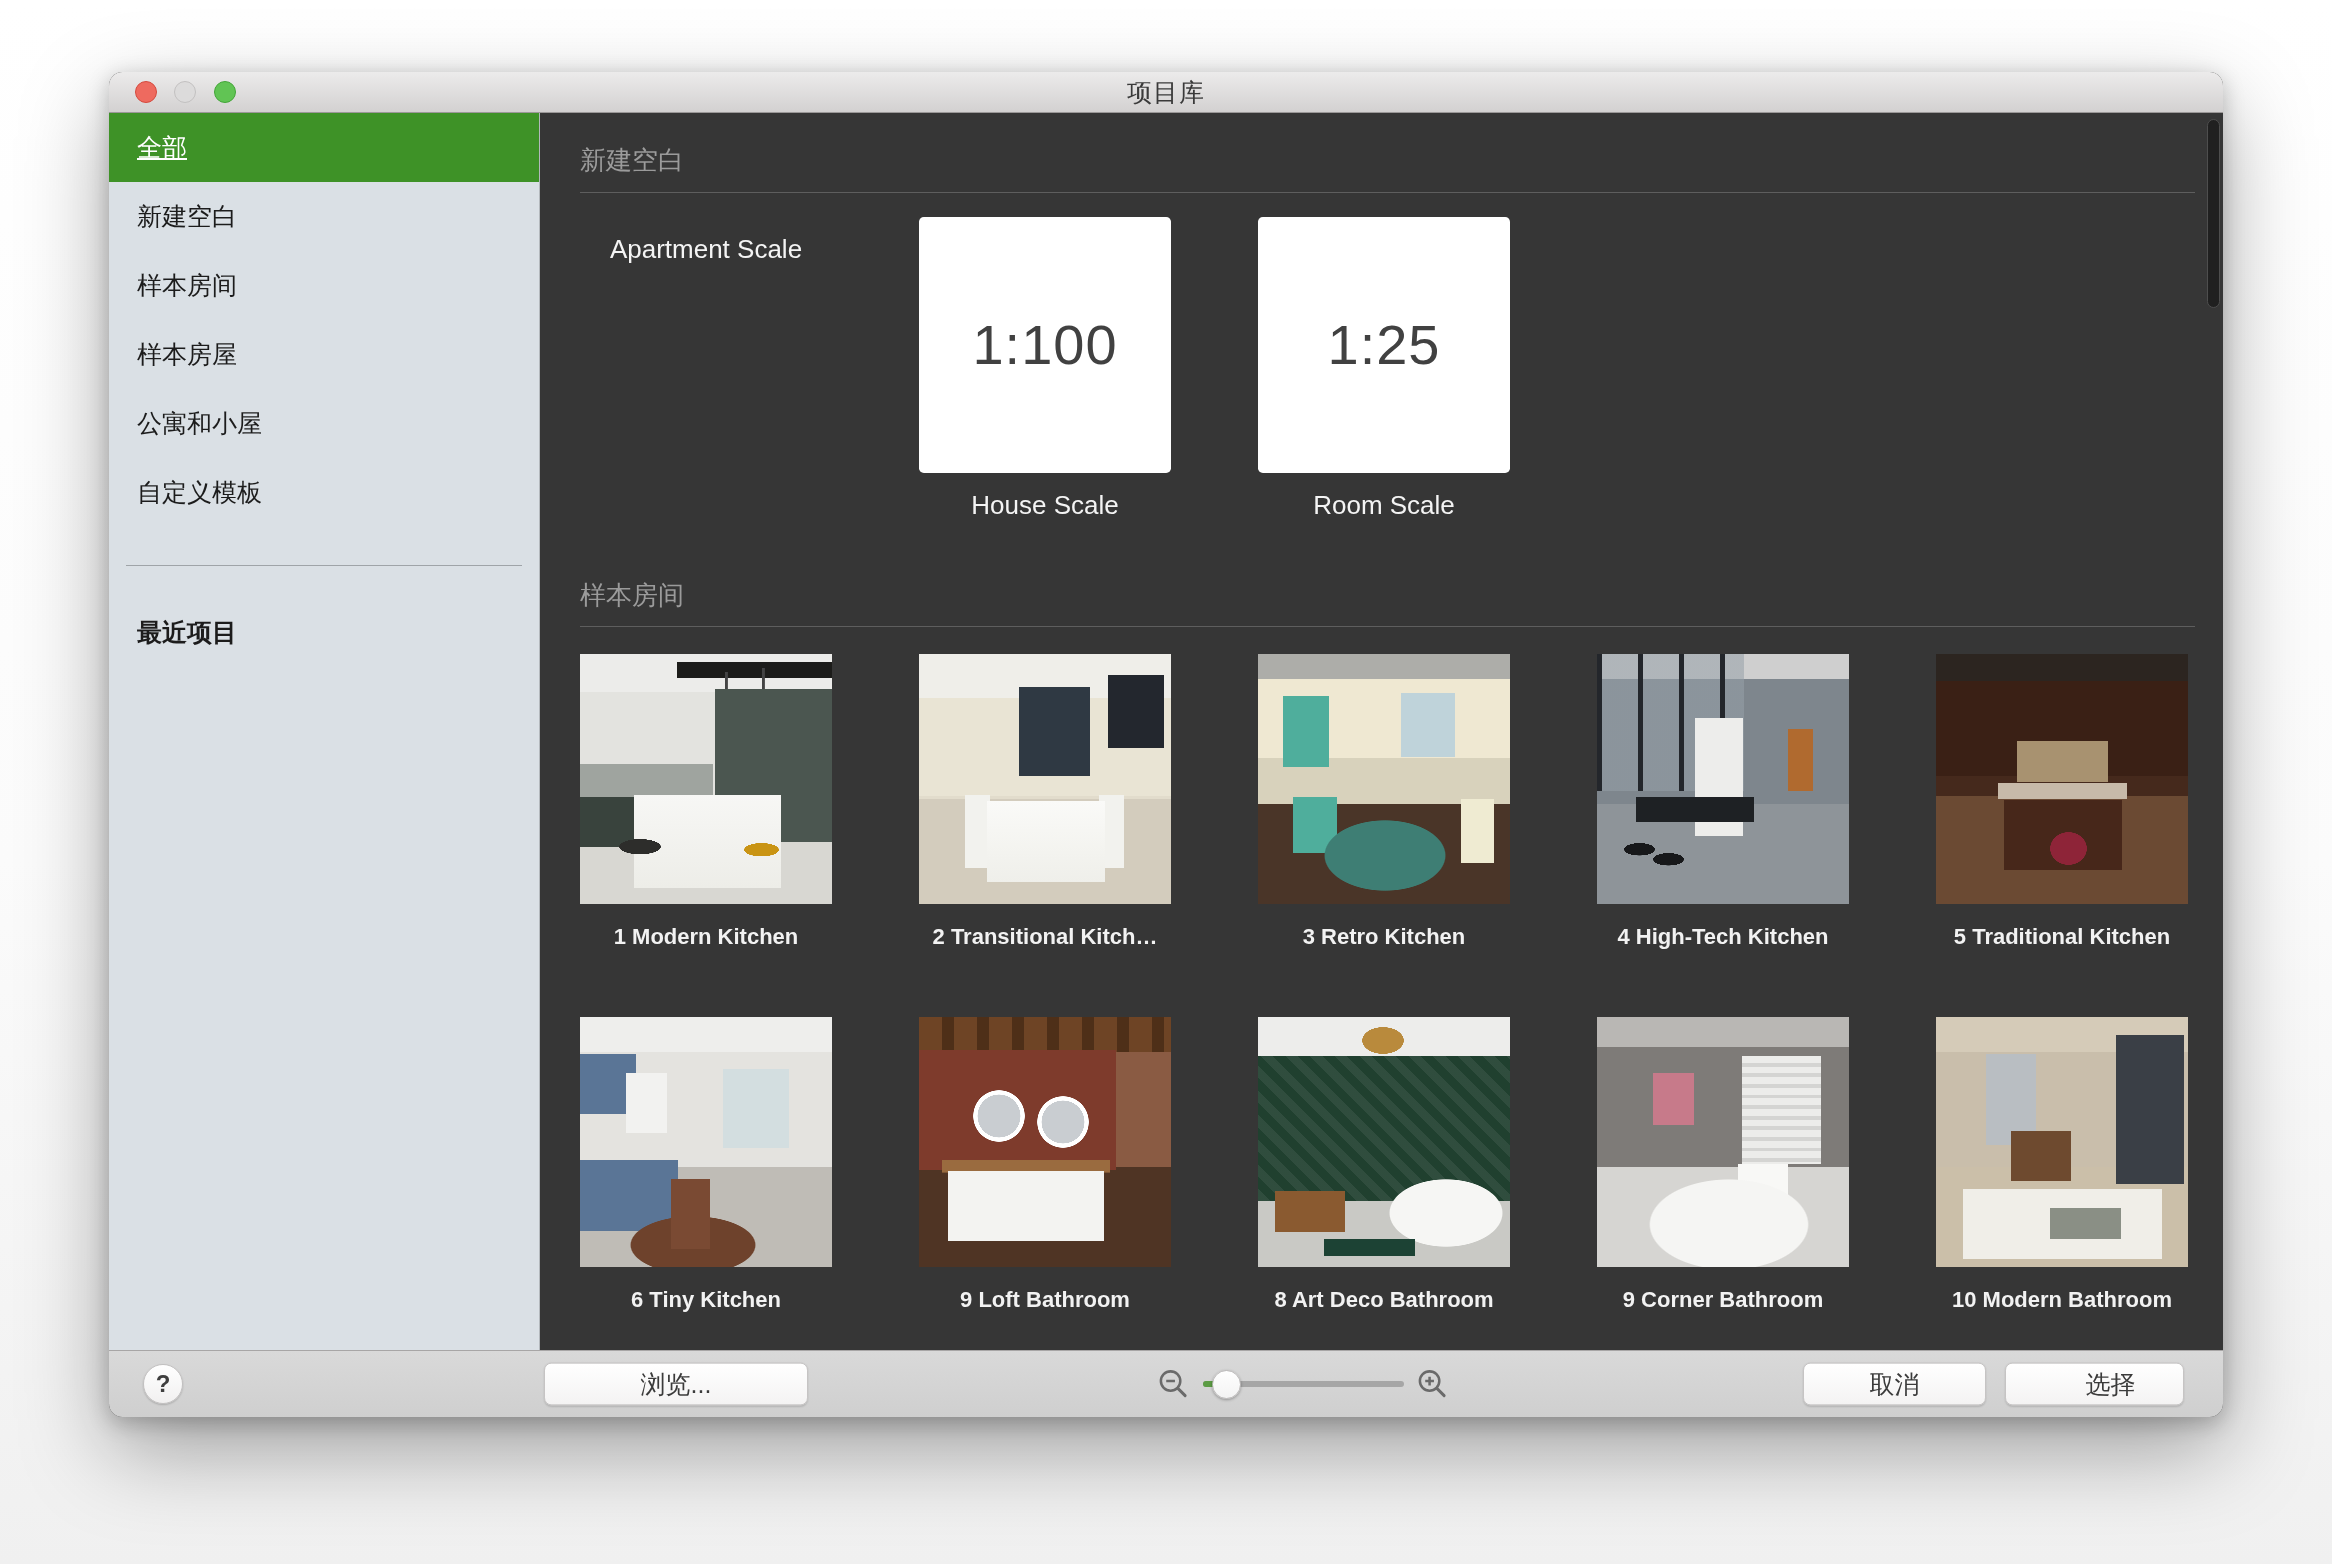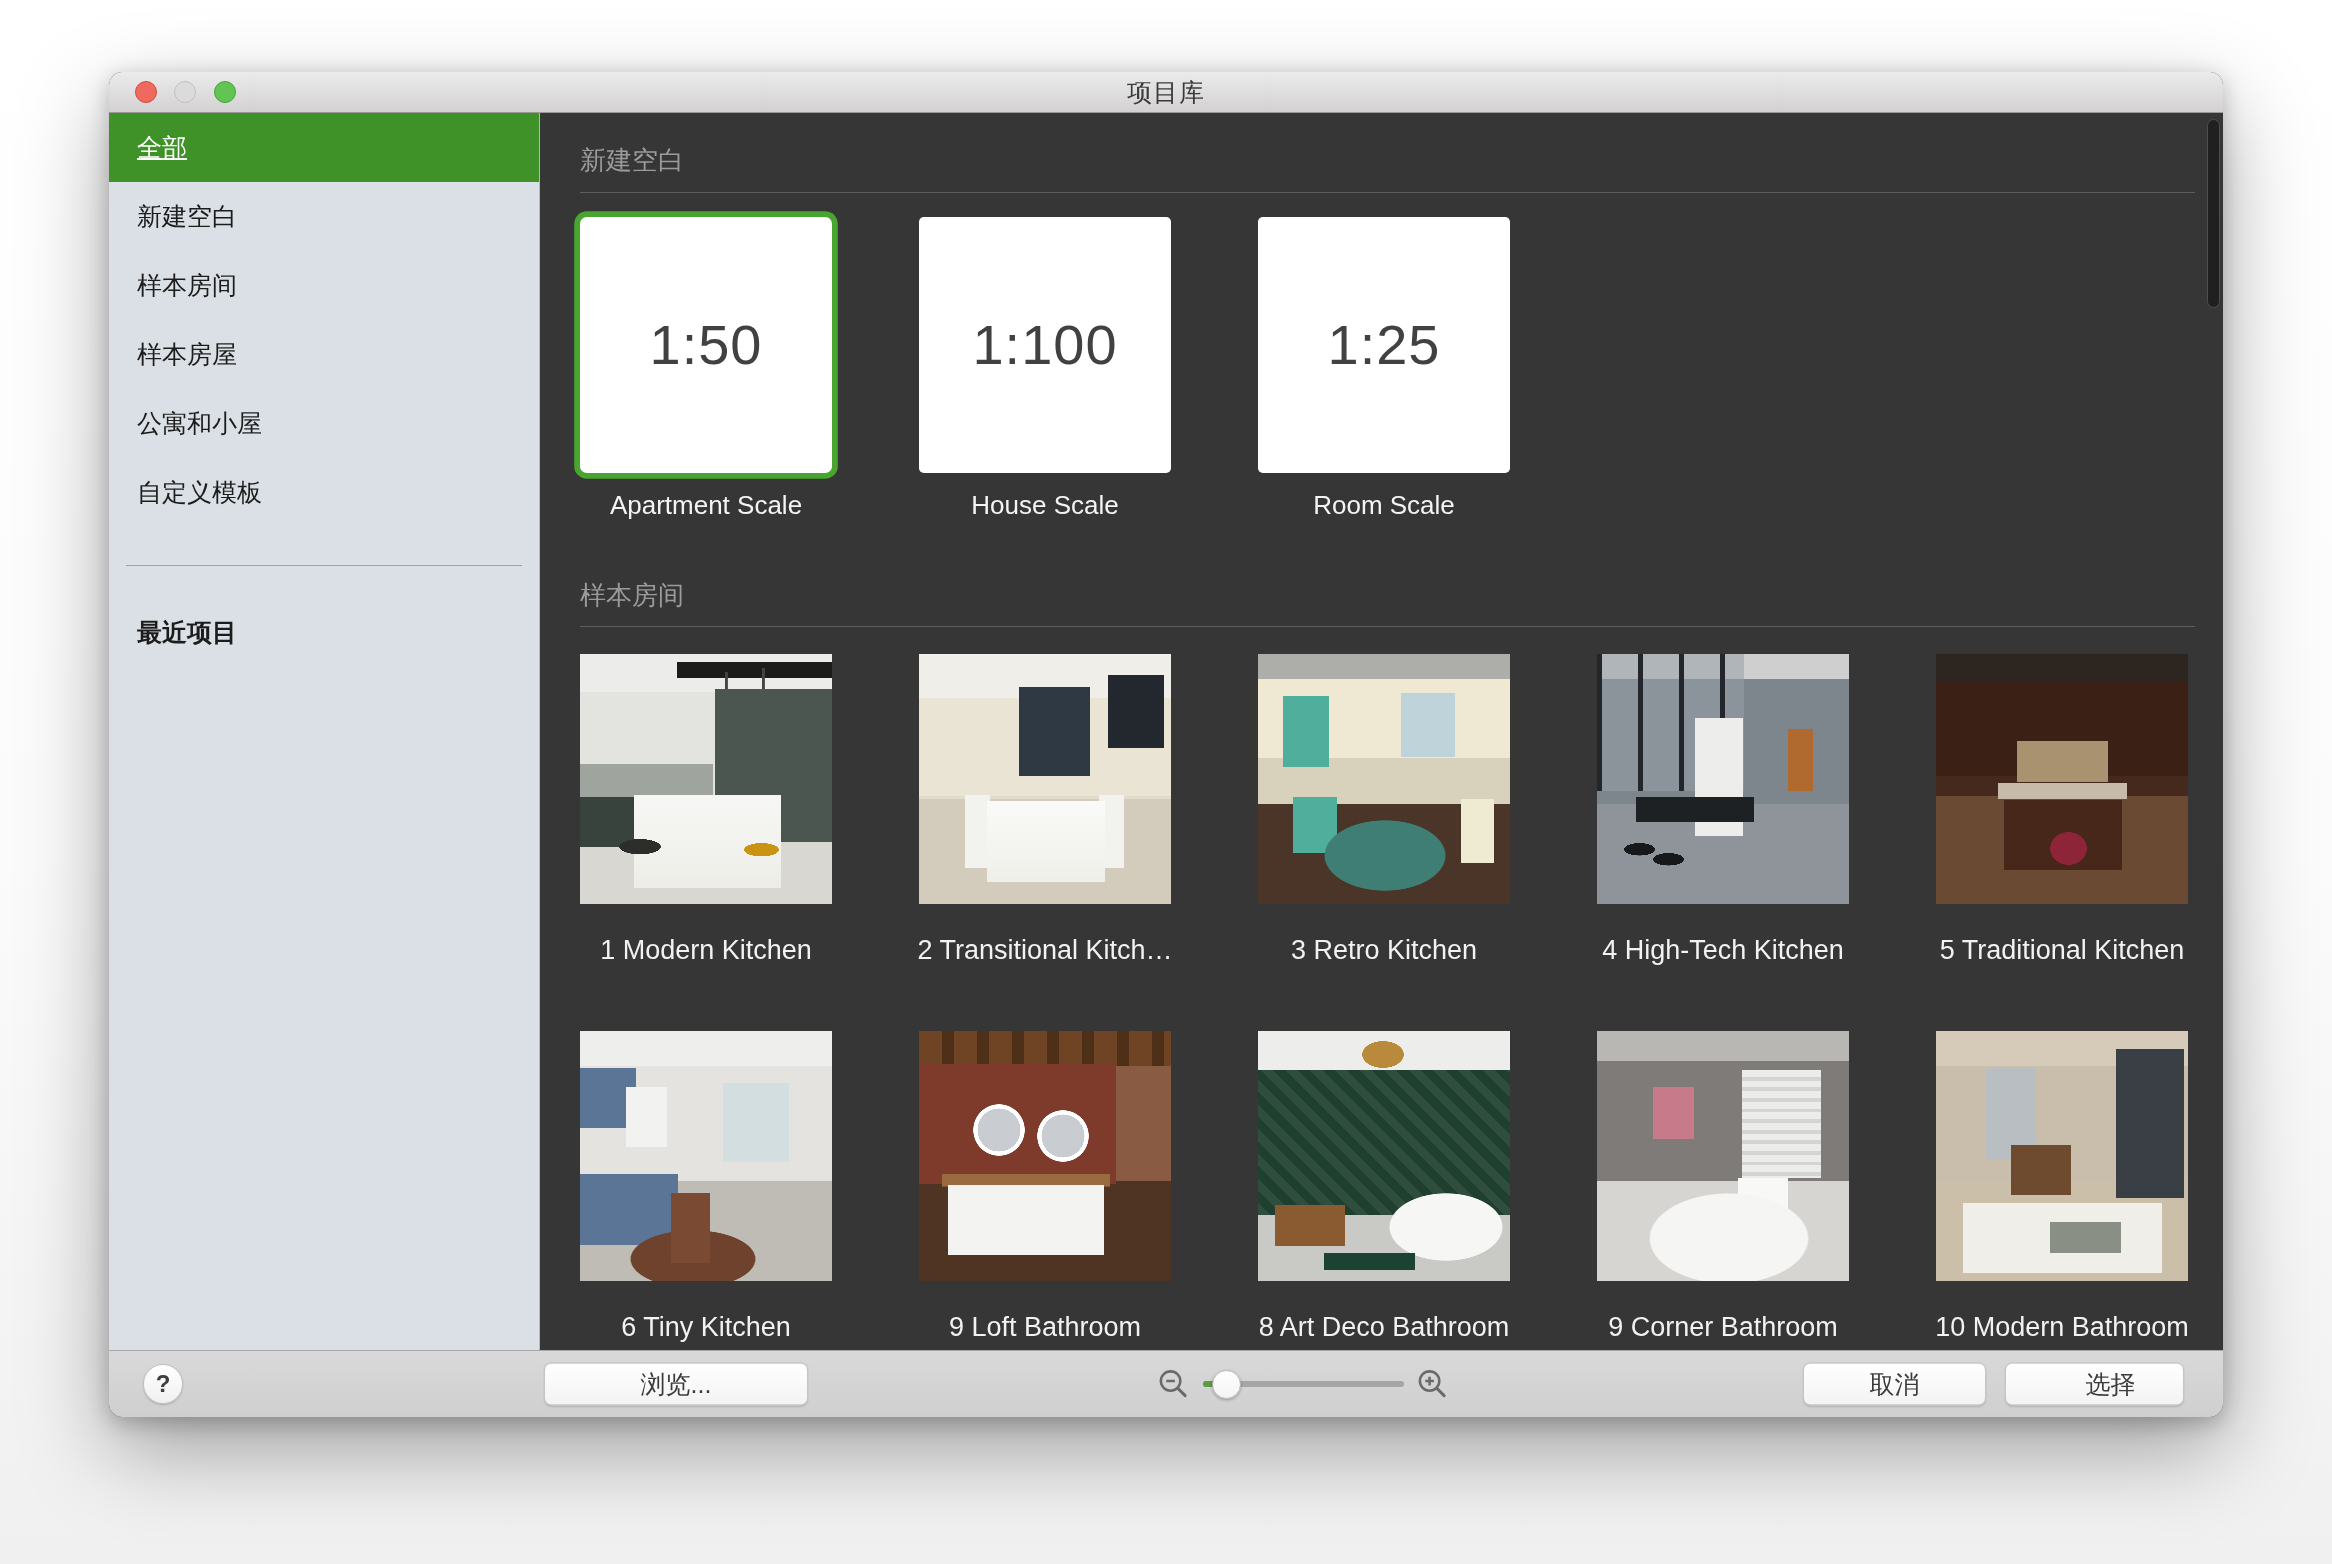--- a/index.html
+++ b/index.html
@@ -63,21 +63,21 @@
   .card.selected{ box-shadow:0 0 0 5.8px var(--selection-green,#48A52F); border-radius:6.8px;}
   .scale-text{ font-size:56px; color:#414141; letter-spacing:1px;}
   .card-label{ margin-top:17.4px; font-size:26px; color:#f4f4f4; text-align:center;}
   .tiles{
     margin-top:27px;
     display:grid; grid-template-columns:repeat(5,252px);
     column-gap:87px; row-gap:65px;
   }
   .cell{ display:flex; flex-direction:column; align-items:center;}
   .thumb{ width:252px; height:250px; background-color:#555;}
-  .tile-label{ margin-top:31px; font-size:27px; color:var(--tile-label,#F2F2F2); height:31px; line-height:31px; white-space:nowrap;}
+  .tile-label{ margin-top:17px; font-size:22px; color:var(--tile-label,#F2F2F2); height:31px; line-height:31px; white-space:nowrap;font-weight:bold;}
   .scrollbar{ position:absolute; right:1.9px; top:3.9px; width:15.4px; height:1234px;}
   .scroll-thumb{
     position:absolute; left:1px; top:1.9px; width:13.5px; height:189px;
     background:#202020; border:1px solid #4e4e4e; border-radius:7.7px;
   }
   
   .footer{
     position:relative;
     background:linear-gradient(var(--footer-bg,#D9D9D9),#CFCFCF);
     border-top:1px solid #a8a6a6;
@@ -226,23 +226,20 @@
       <hr class="side-sep">
       <div class="side-item recent">最近项目</div>
     </aside>
 
     <main class="content">
       <div class="section-header">新建空白</div>
       <div class="divider"></div>
 
       <div class="cards-row">
         <div class="card-cell">
-          <div class="card selected">
-            <span class="scale-text">1:50</span>
-          </div>
           <div class="card-label">Apartment Scale</div>
         </div>
         <div class="card-cell">
           <div class="card">
             <span class="scale-text">1:100</span>
           </div>
           <div class="card-label">House Scale</div>
         </div>
         <div class="card-cell">
           <div class="card">

